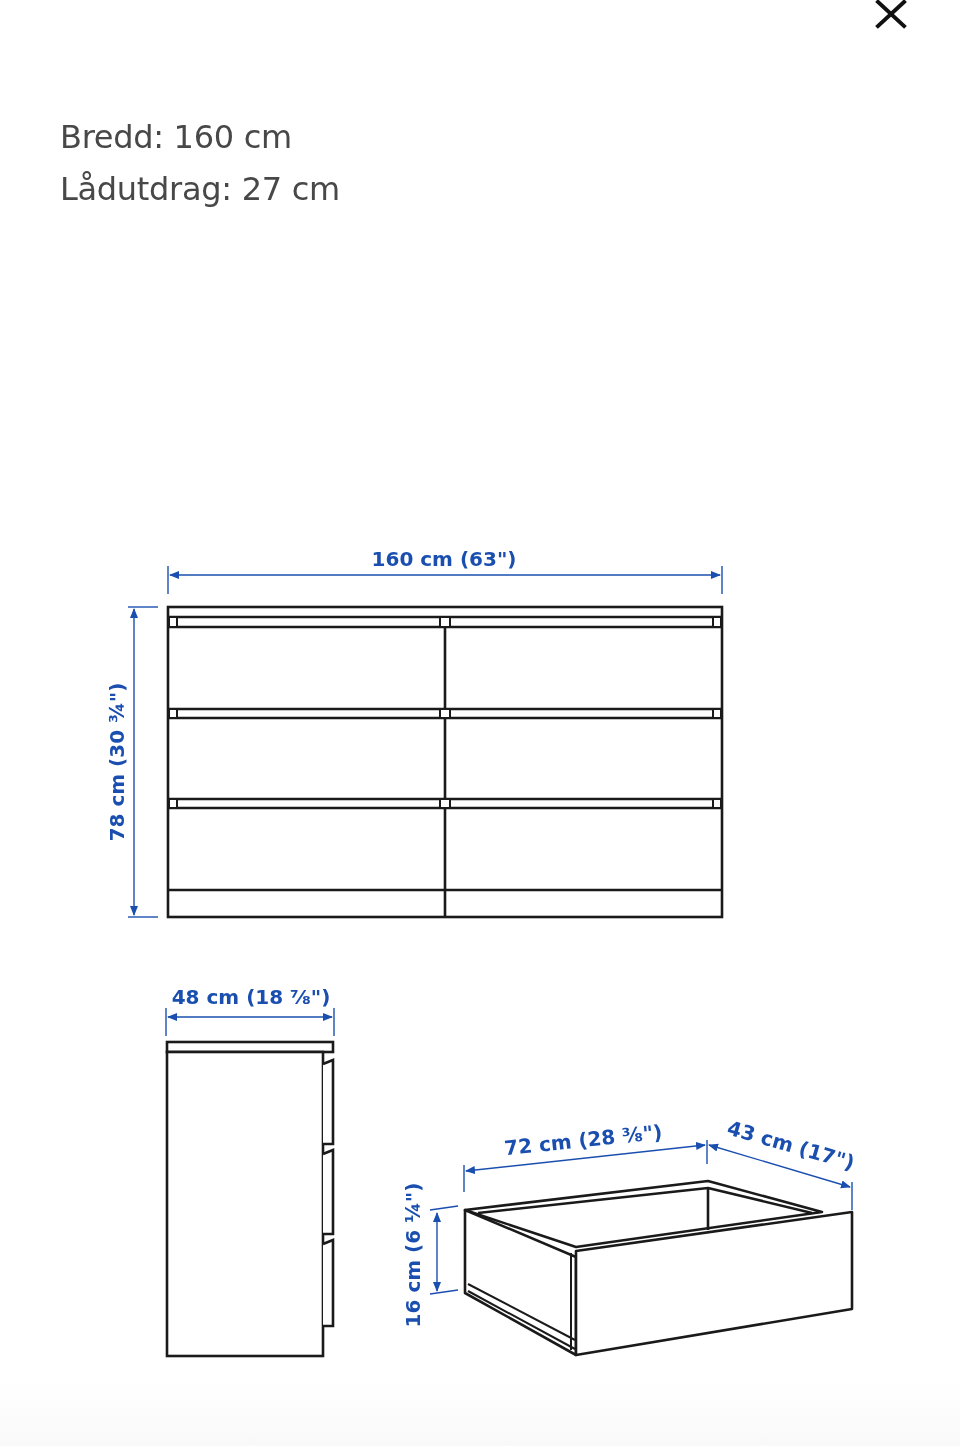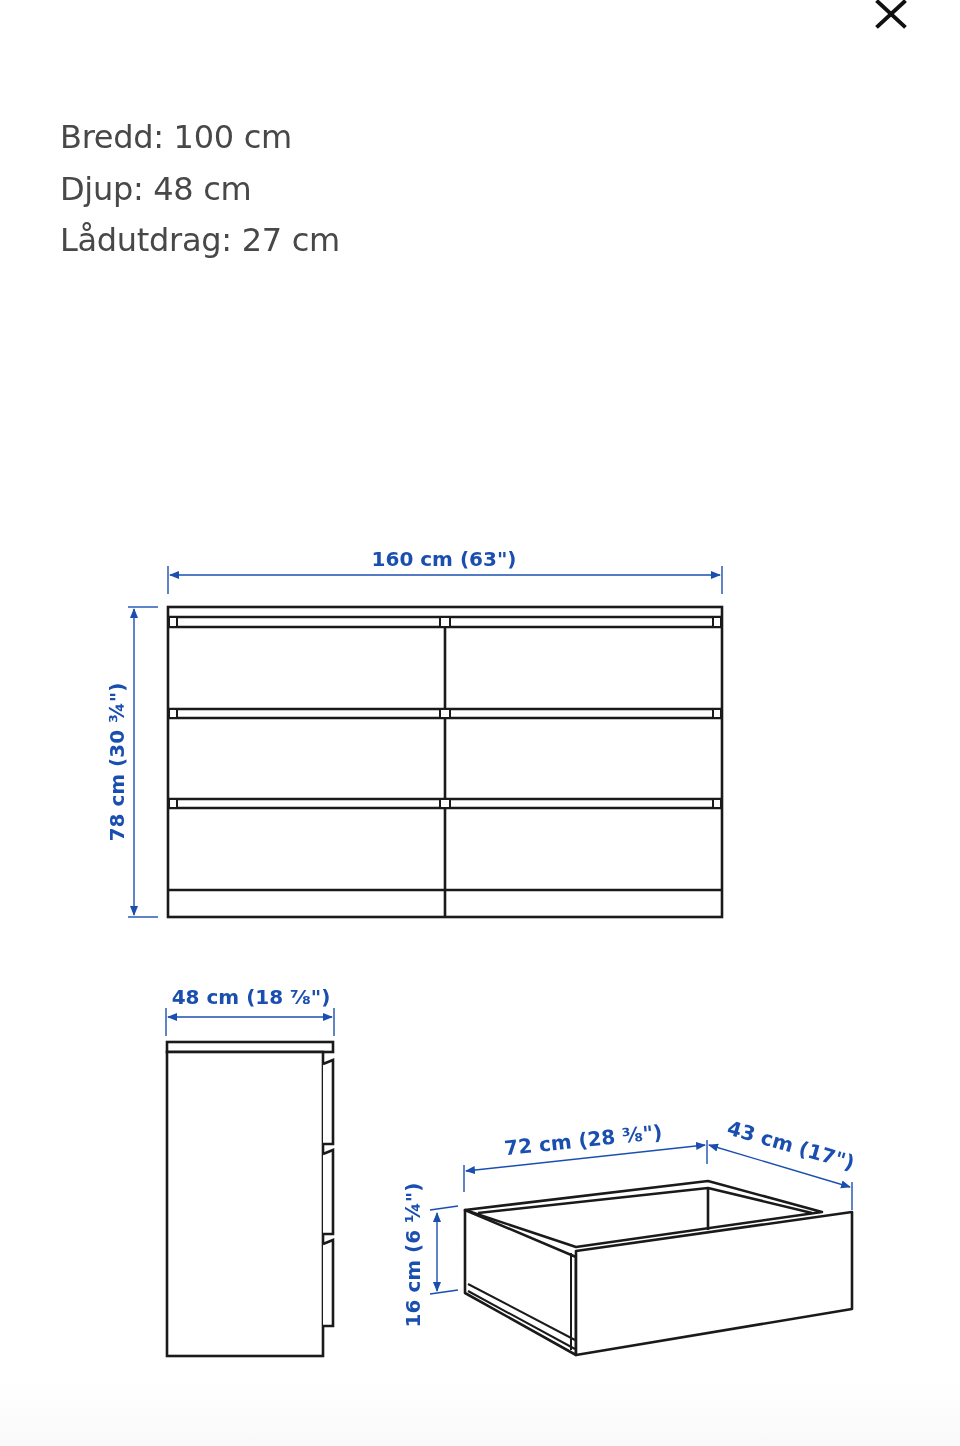--- a/index.html
+++ b/index.html
@@ -21,22 +21,21 @@
 <body>
 
 <svg class="close-btn" viewBox="0 0 46 30">
   <g stroke="#111" stroke-width="4" stroke-linecap="square">
     <line x1="10" y1="2" x2="36" y2="26"></line>
     <line x1="36" y1="2" x2="10" y2="26"></line>
   </g>
 </svg>
 
 <ul class="specs">
-  <li class="spec-row"><span class="spec-label">Bredd:</span> <span class="spec-value">100 cm</span></li>
-  <li class="spec-row"><span class="spec-label">Djup:</span> <span class="spec-value">48 cm</span></li>
+  <li class="spec-row"><span class="spec-label">Bredd:</span> <span class="spec-value">160 cm</span></li>
   <li class="spec-row"><span class="spec-label">Lådutdrag:</span> <span class="spec-value">27 cm</span></li>
 </ul>
 
 <svg class="drawing" viewBox="0 0 960 1446" xmlns="http://www.w3.org/2000/svg">
   <defs>
     <marker id="arr" markerWidth="10" markerHeight="10" refX="9" refY="5" orient="auto-start-reverse" markerUnits="userSpaceOnUse">
       <path d="M0,1 L10,5 L0,9 Z" fill="#1a4fb0"></path>
     </marker>
   </defs>
 

